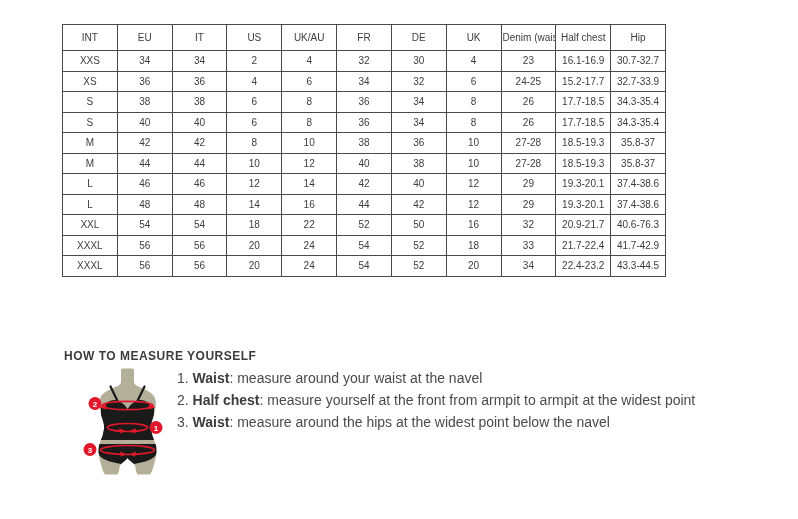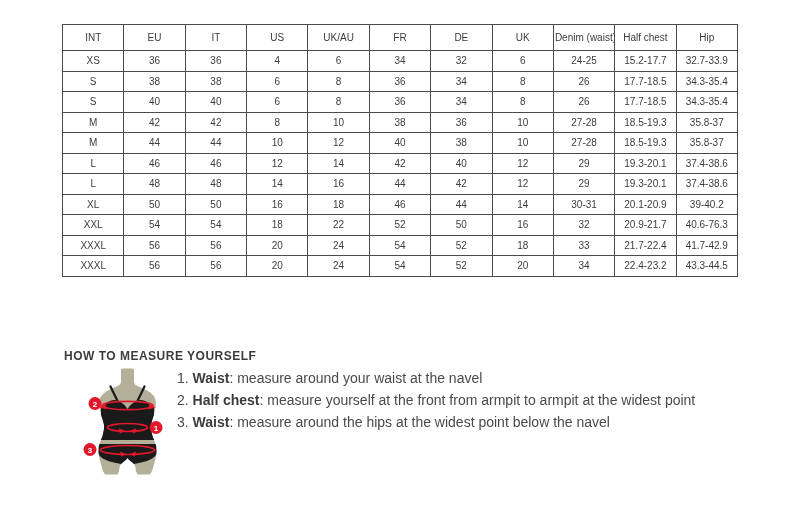--- a/index.html
+++ b/index.html
@@ -9,21 +9,21 @@
     --border:#4a4a4a;
     --text:#3c3c3c;
   }
   *{box-sizing:border-box;margin:0;padding:0;}
   html,body{background:#fff;}
   body{font-family:"Liberation Sans",sans-serif;color:var(--text);}
   .page{position:relative;width:798px;height:519px;background:#fff;overflow:hidden;}
 
   
   table.size-chart{
-    position:absolute;left:62px;top:24px;width:676px;
+    position:absolute;left:62px;top:24px;width:604px;
     border-collapse:collapse;table-layout:fixed;
   }
   table.size-chart th, table.size-chart td{
     border:1px solid var(--border);
     font-size:10px;font-weight:400;color:var(--text);
     text-align:center;vertical-align:middle;
     padding:0 1px;white-space:nowrap;overflow:hidden;
   }
   table.size-chart th{height:26px;}
   table.size-chart td{height:20.5px;}
@@ -67,20 +67,33 @@
           <th>FR</th>
           <th>DE</th>
           <th>UK</th>
           <th>Denim (waist)</th>
           <th>Half chest</th>
           <th>Hip</th>
         </tr>
     </thead>
     <tbody id="chart-body">
         <tr>
+          <td>XXS</td>
+          <td>34</td>
+          <td>34</td>
+          <td>2</td>
+          <td>4</td>
+          <td>32</td>
+          <td>30</td>
+          <td>4</td>
+          <td>23</td>
+          <td>16.1-16.9</td>
+          <td>30.7-32.7</td>
+        </tr>
+        <tr>
           <td>XS</td>
           <td>36</td>
           <td>36</td>
           <td>4</td>
           <td>6</td>
           <td>34</td>
           <td>32</td>
           <td>6</td>
           <td>24-25</td>
           <td>15.2-17.7</td>
@@ -156,33 +169,20 @@
           <td>48</td>
           <td>48</td>
           <td>14</td>
           <td>16</td>
           <td>44</td>
           <td>42</td>
           <td>12</td>
           <td>29</td>
           <td>19.3-20.1</td>
           <td>37.4-38.6</td>
-        </tr>
-        <tr>
-          <td>XL</td>
-          <td>50</td>
-          <td>50</td>
-          <td>16</td>
-          <td>18</td>
-          <td>46</td>
-          <td>44</td>
-          <td>14</td>
-          <td>30-31</td>
-          <td>20.1-20.9</td>
-          <td>39-40.2</td>
         </tr>
         <tr>
           <td>XXL</td>
           <td>54</td>
           <td>54</td>
           <td>18</td>
           <td>22</td>
           <td>52</td>
           <td>50</td>
           <td>16</td>

